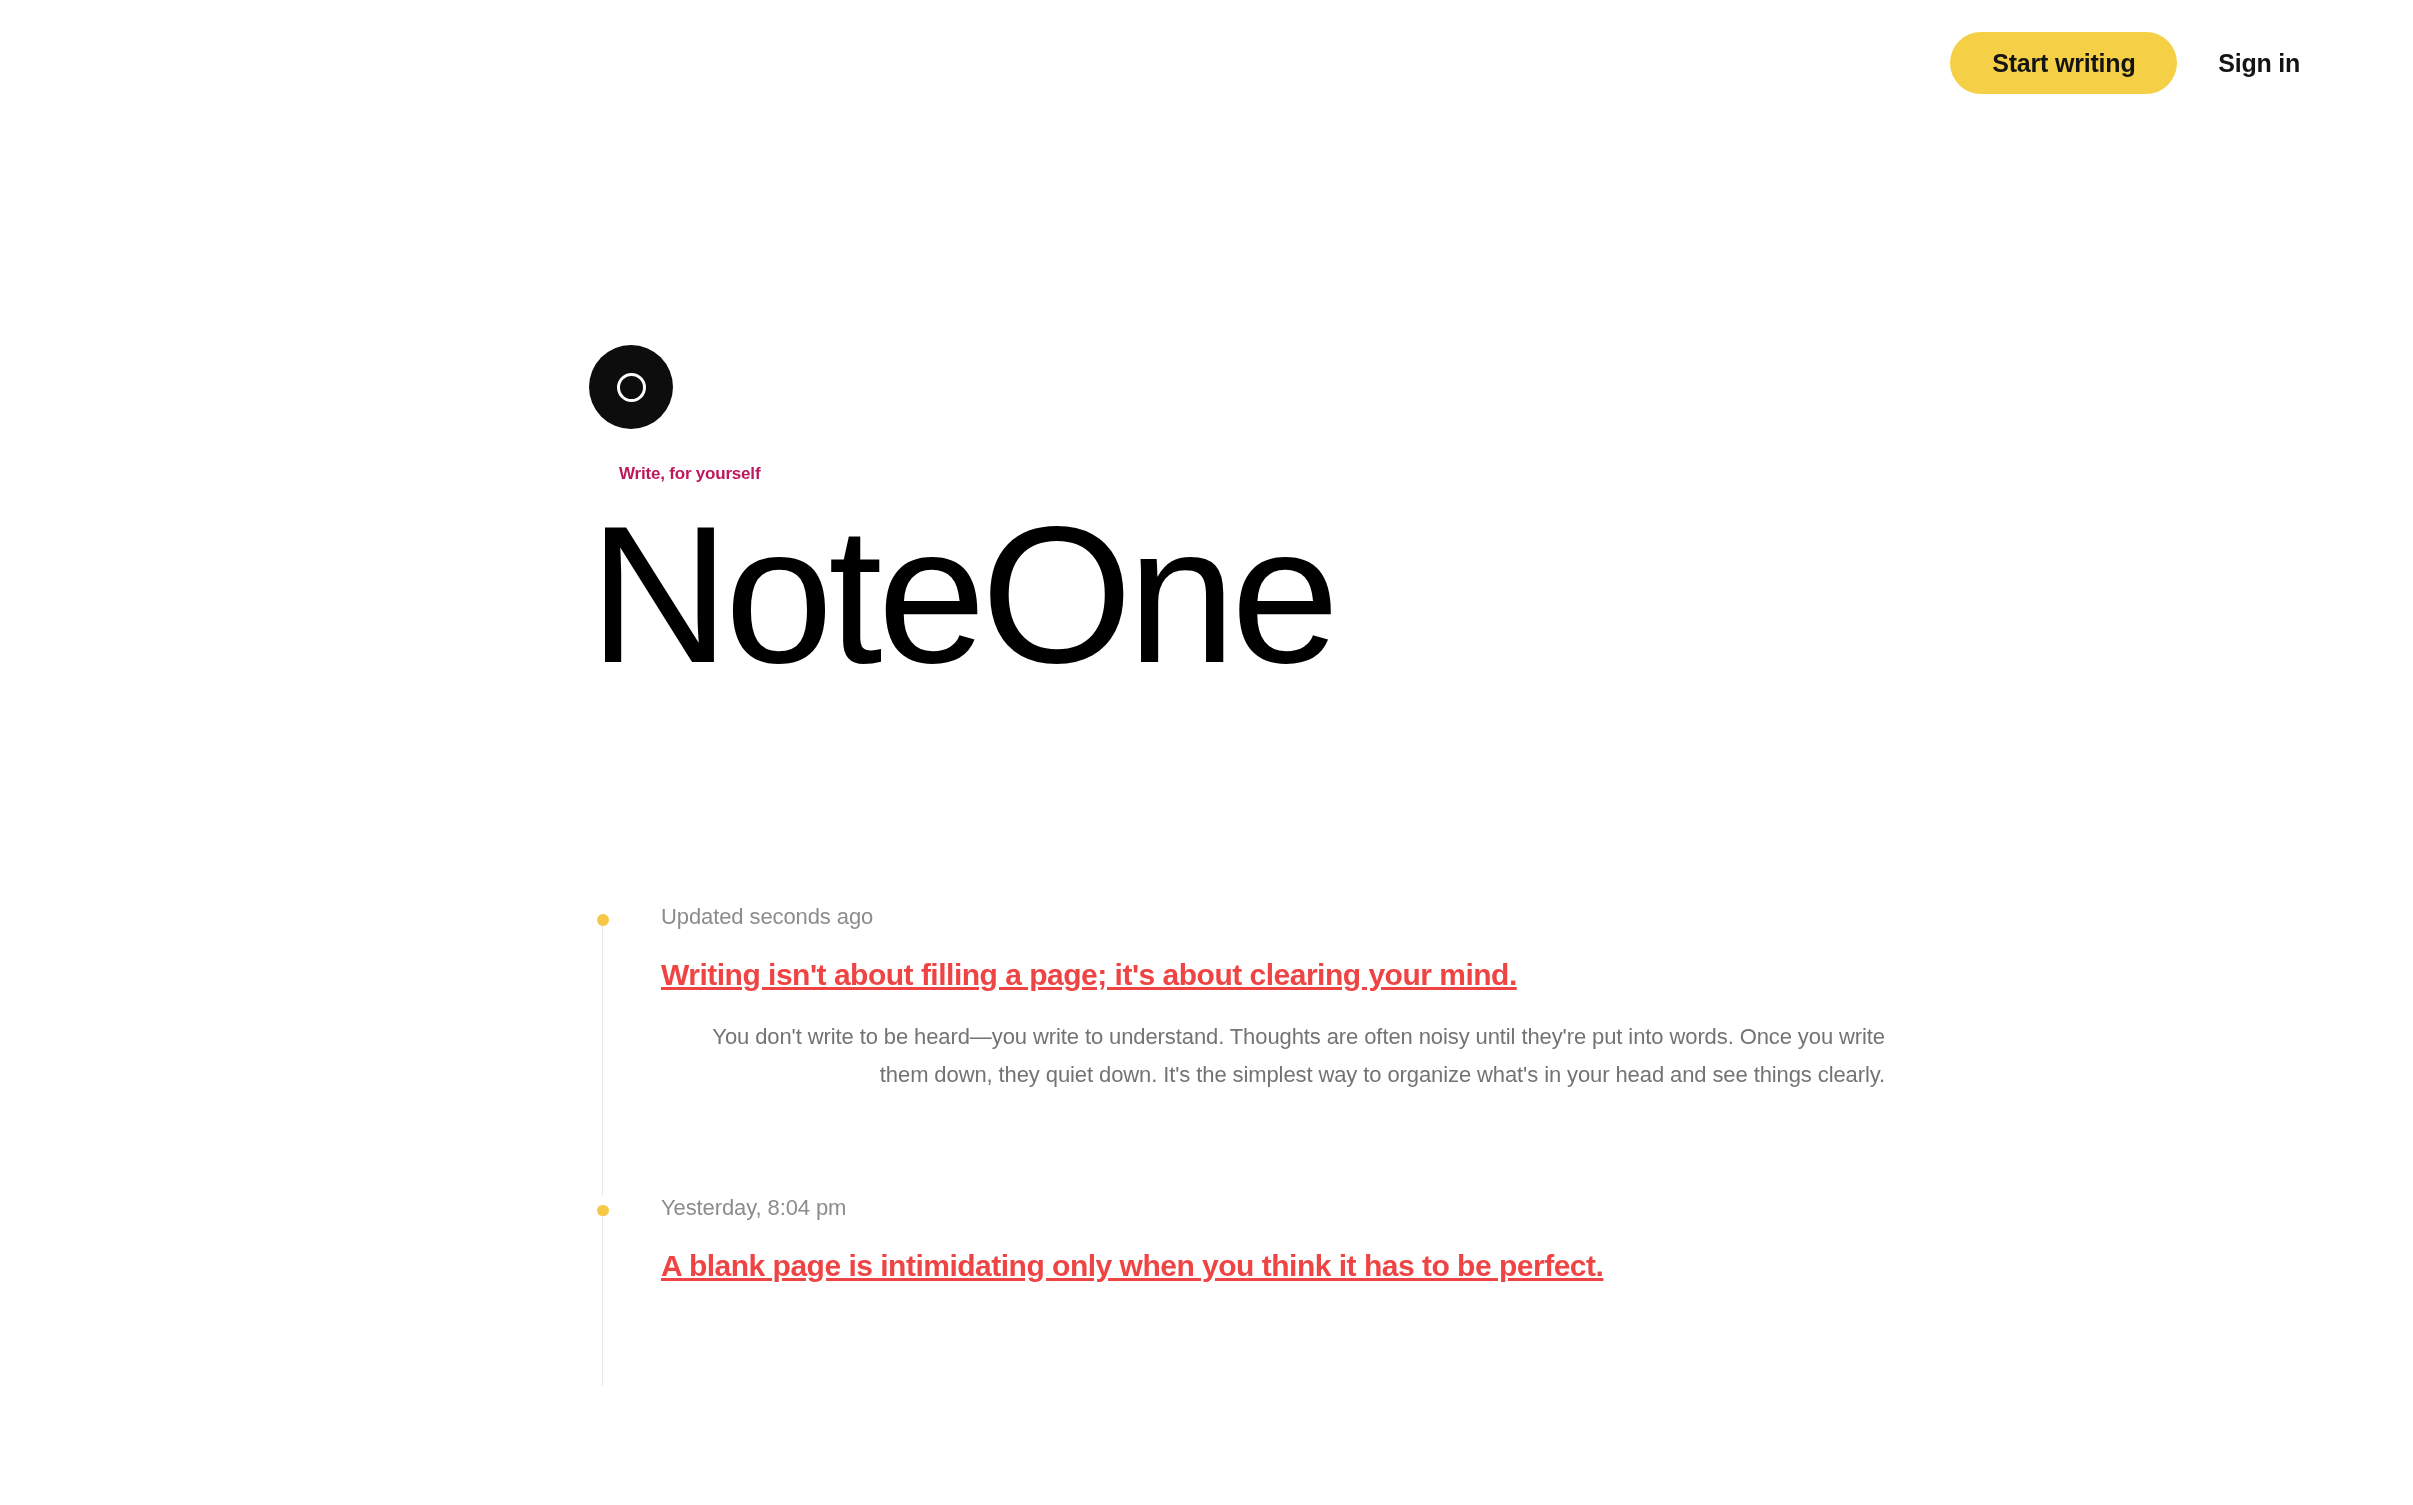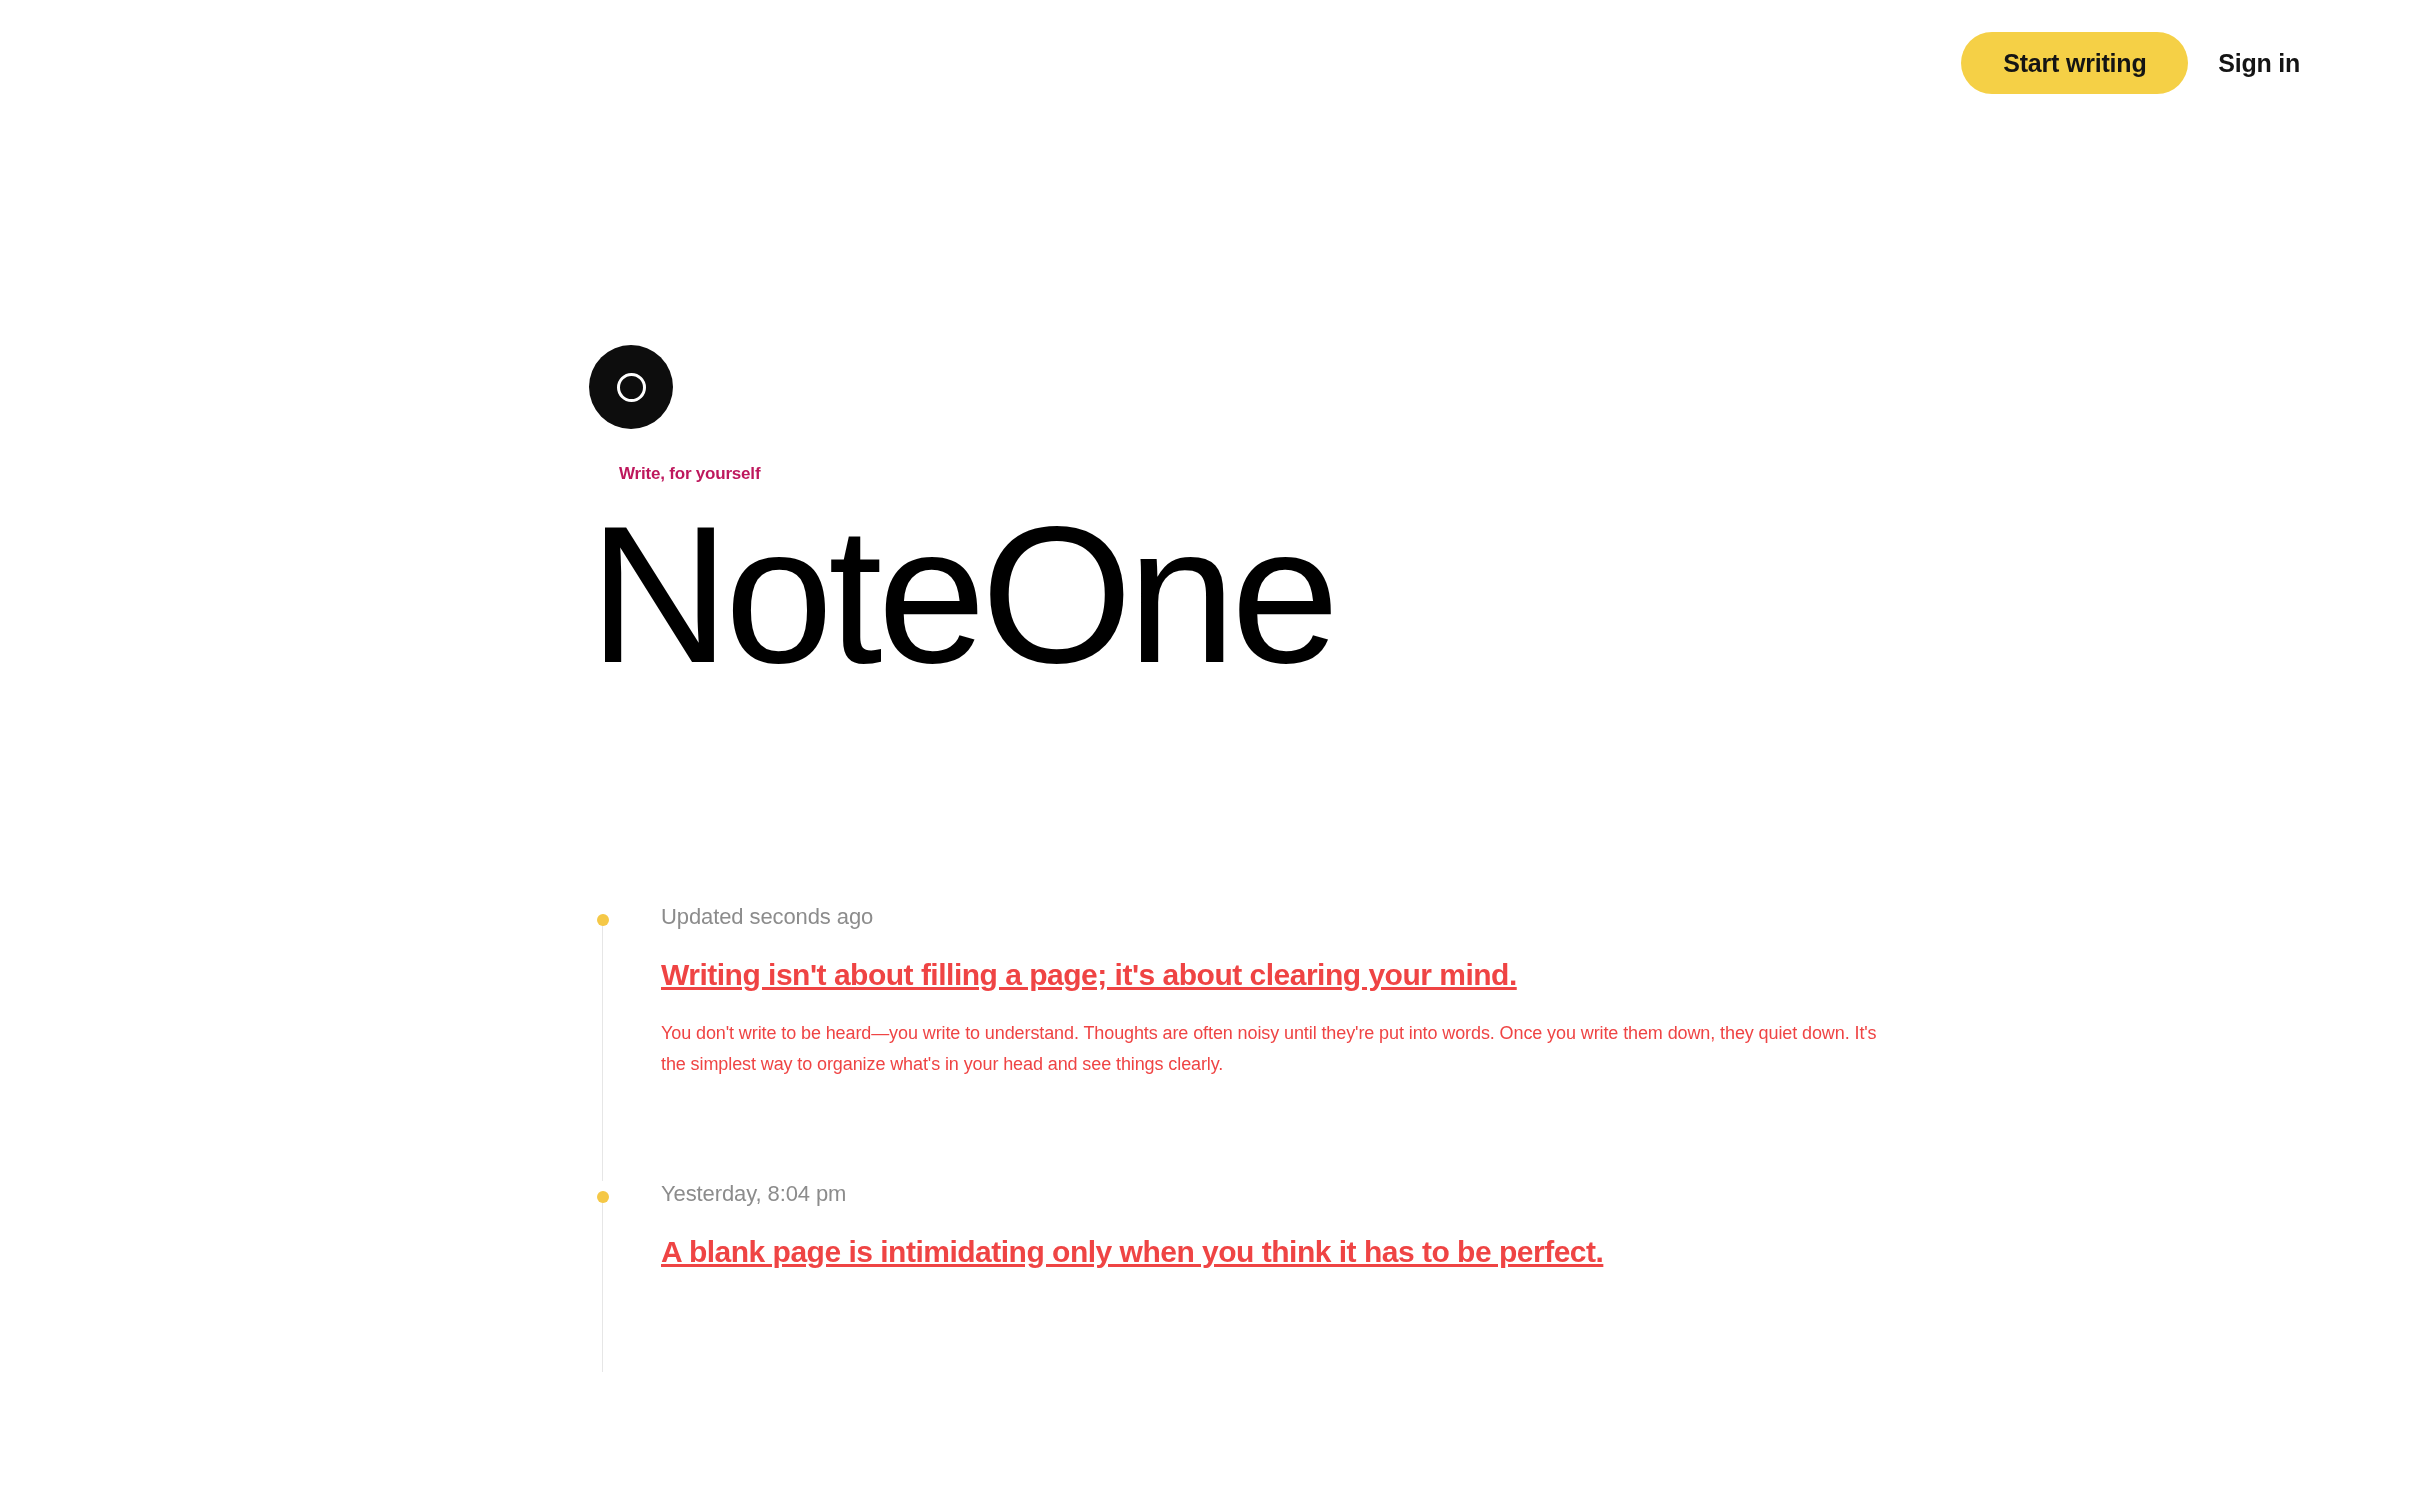--- a/index.html
+++ b/index.html
@@ -21,21 +21,21 @@
   .topbar {
     position: absolute;
     top: 0;
     left: 0;
     width: 2413px;
     height: 126px;
     display: flex;
     align-items: center;
     justify-content: flex-end;
     padding-right: 101px;
-    gap: 18px;
+    gap: 29px;
   }
 
   .btn-start {
     background: #f5d046;
     color: #141414;
     border: none;
     border-radius: 840px;
     font-family: "Liberation Sans", sans-serif;
     font-size: 25px;
     font-weight: 700;
@@ -147,25 +147,26 @@
     font-size: 30px;
     font-weight: 700;
     color: #ef4444;
     letter-spacing: -0.5px;
     line-height: 1.3;
     text-decoration: underline;
   }
 
   .note .body {
     margin-top: 23.5px;
-    font-size: 18px;
+    font-size: 22px;
     line-height: 1.72;
-    color: #ef4444;
+    color: #737373;
     letter-spacing: -0.1px;
     max-width: 1224px;
+    text-align: right;
   }
 </style>
 </head>
 <body>
 
 <div class="topbar">
   <button class="btn-start">Start writing</button>
   <button class="btn-signin">Sign in</button>
 </div>
 

